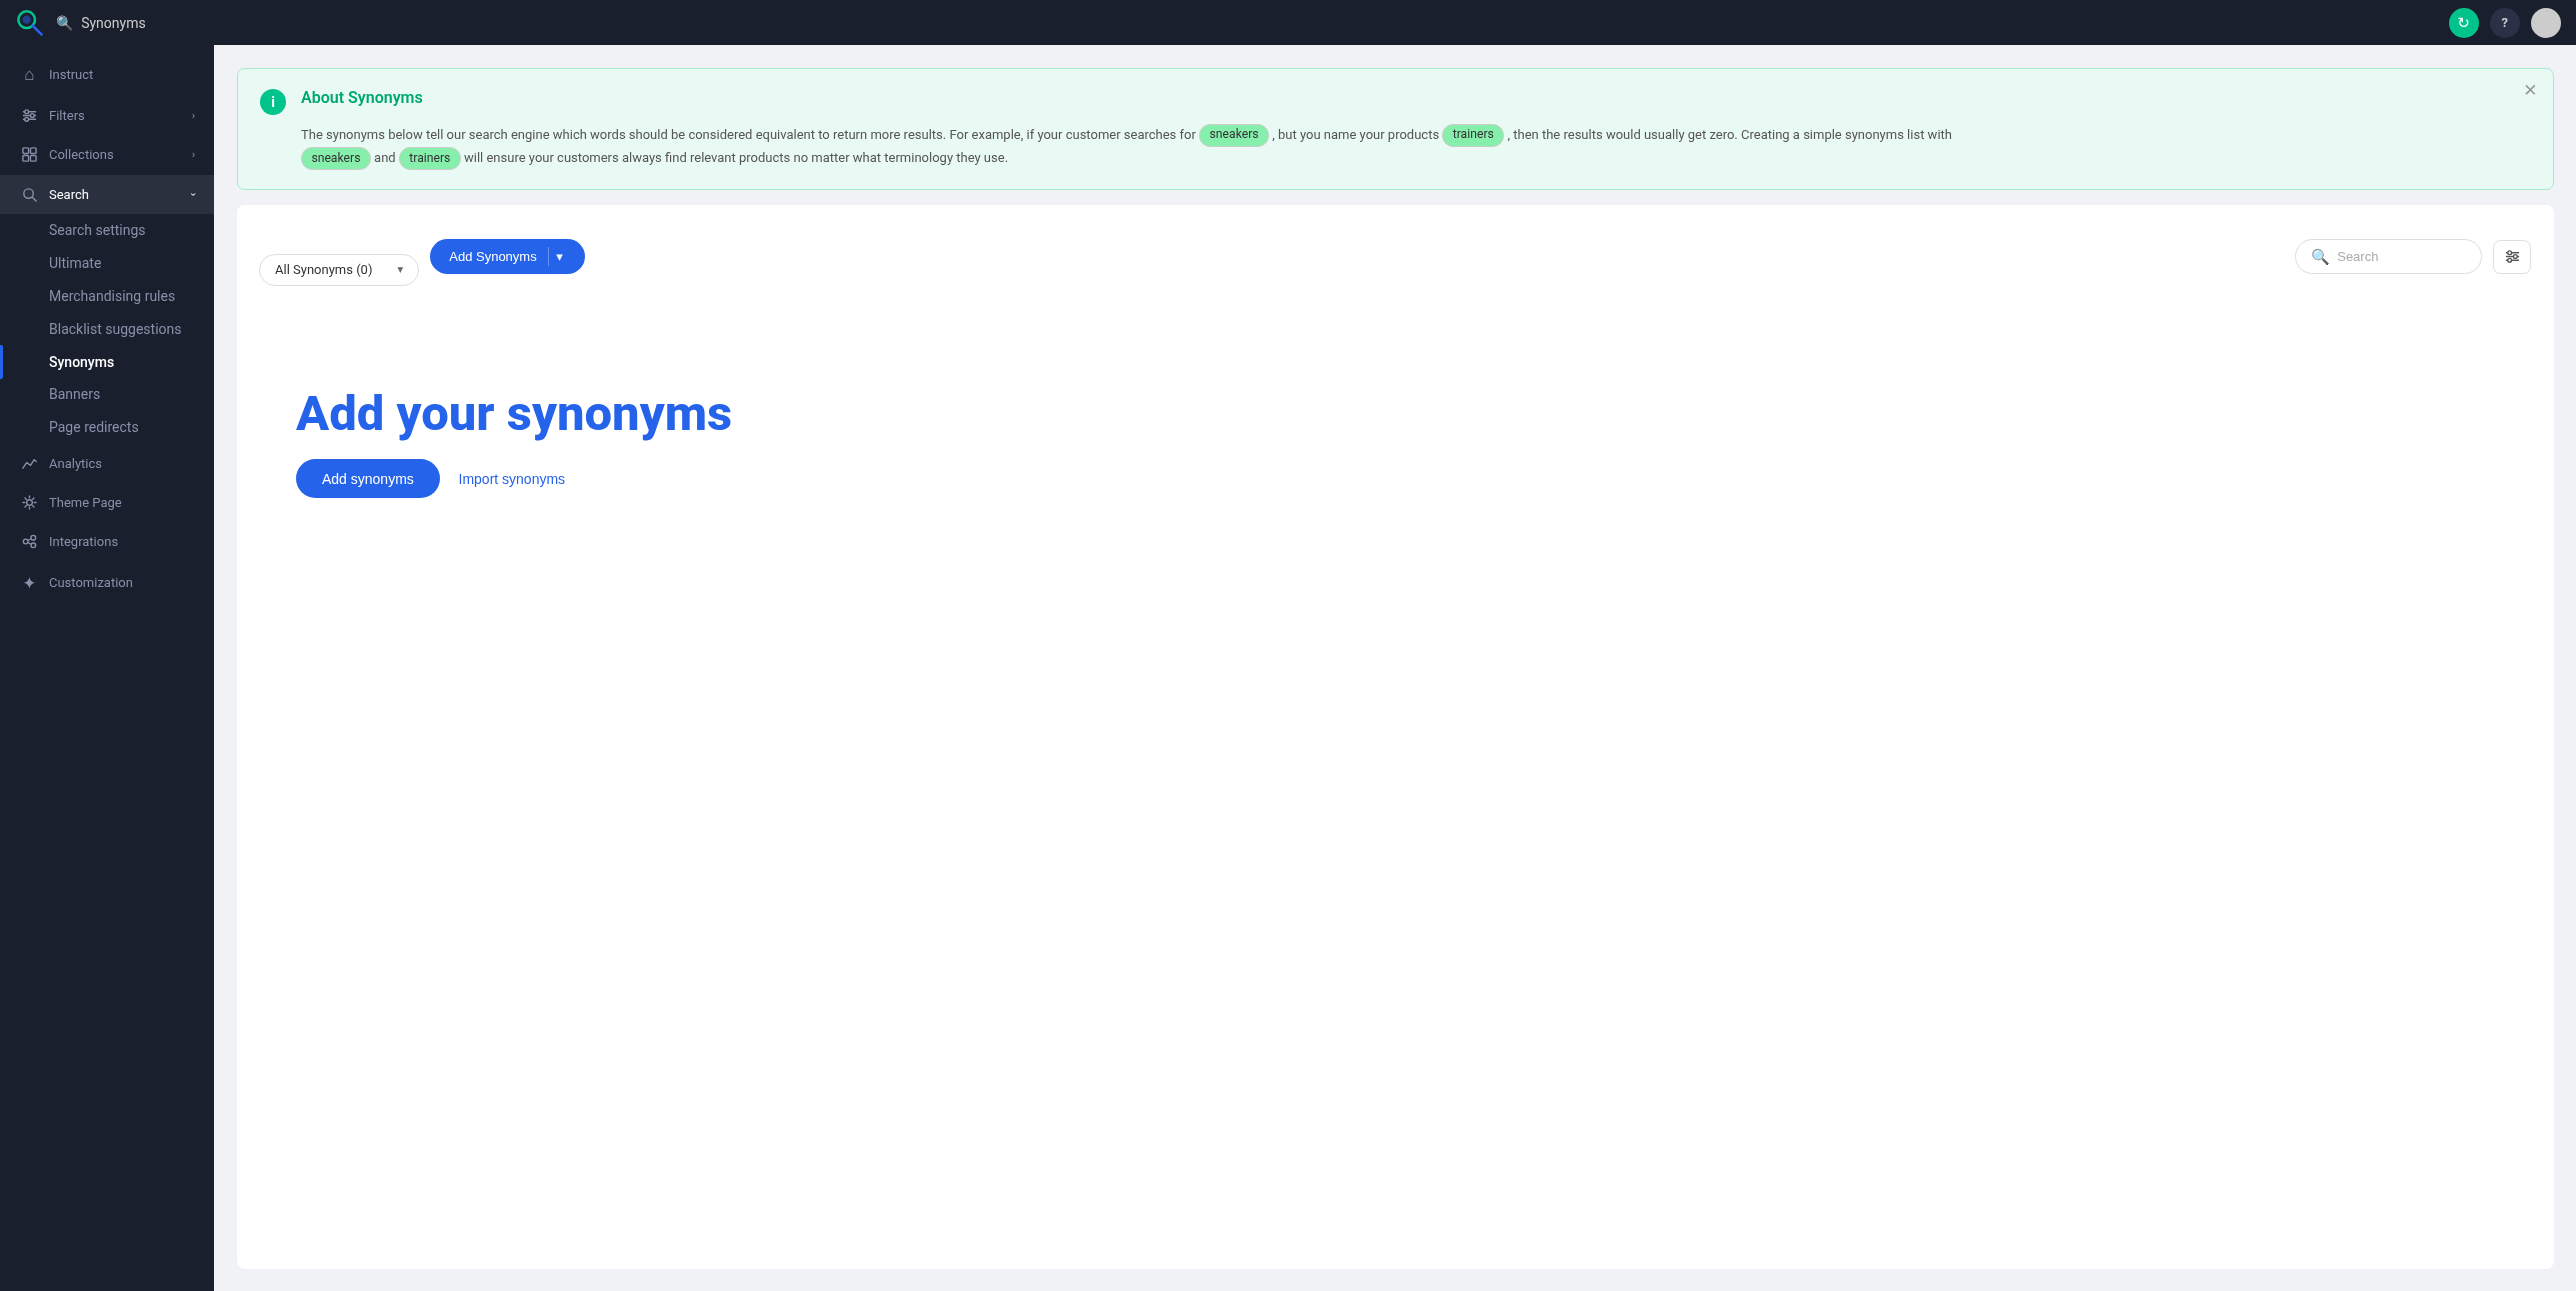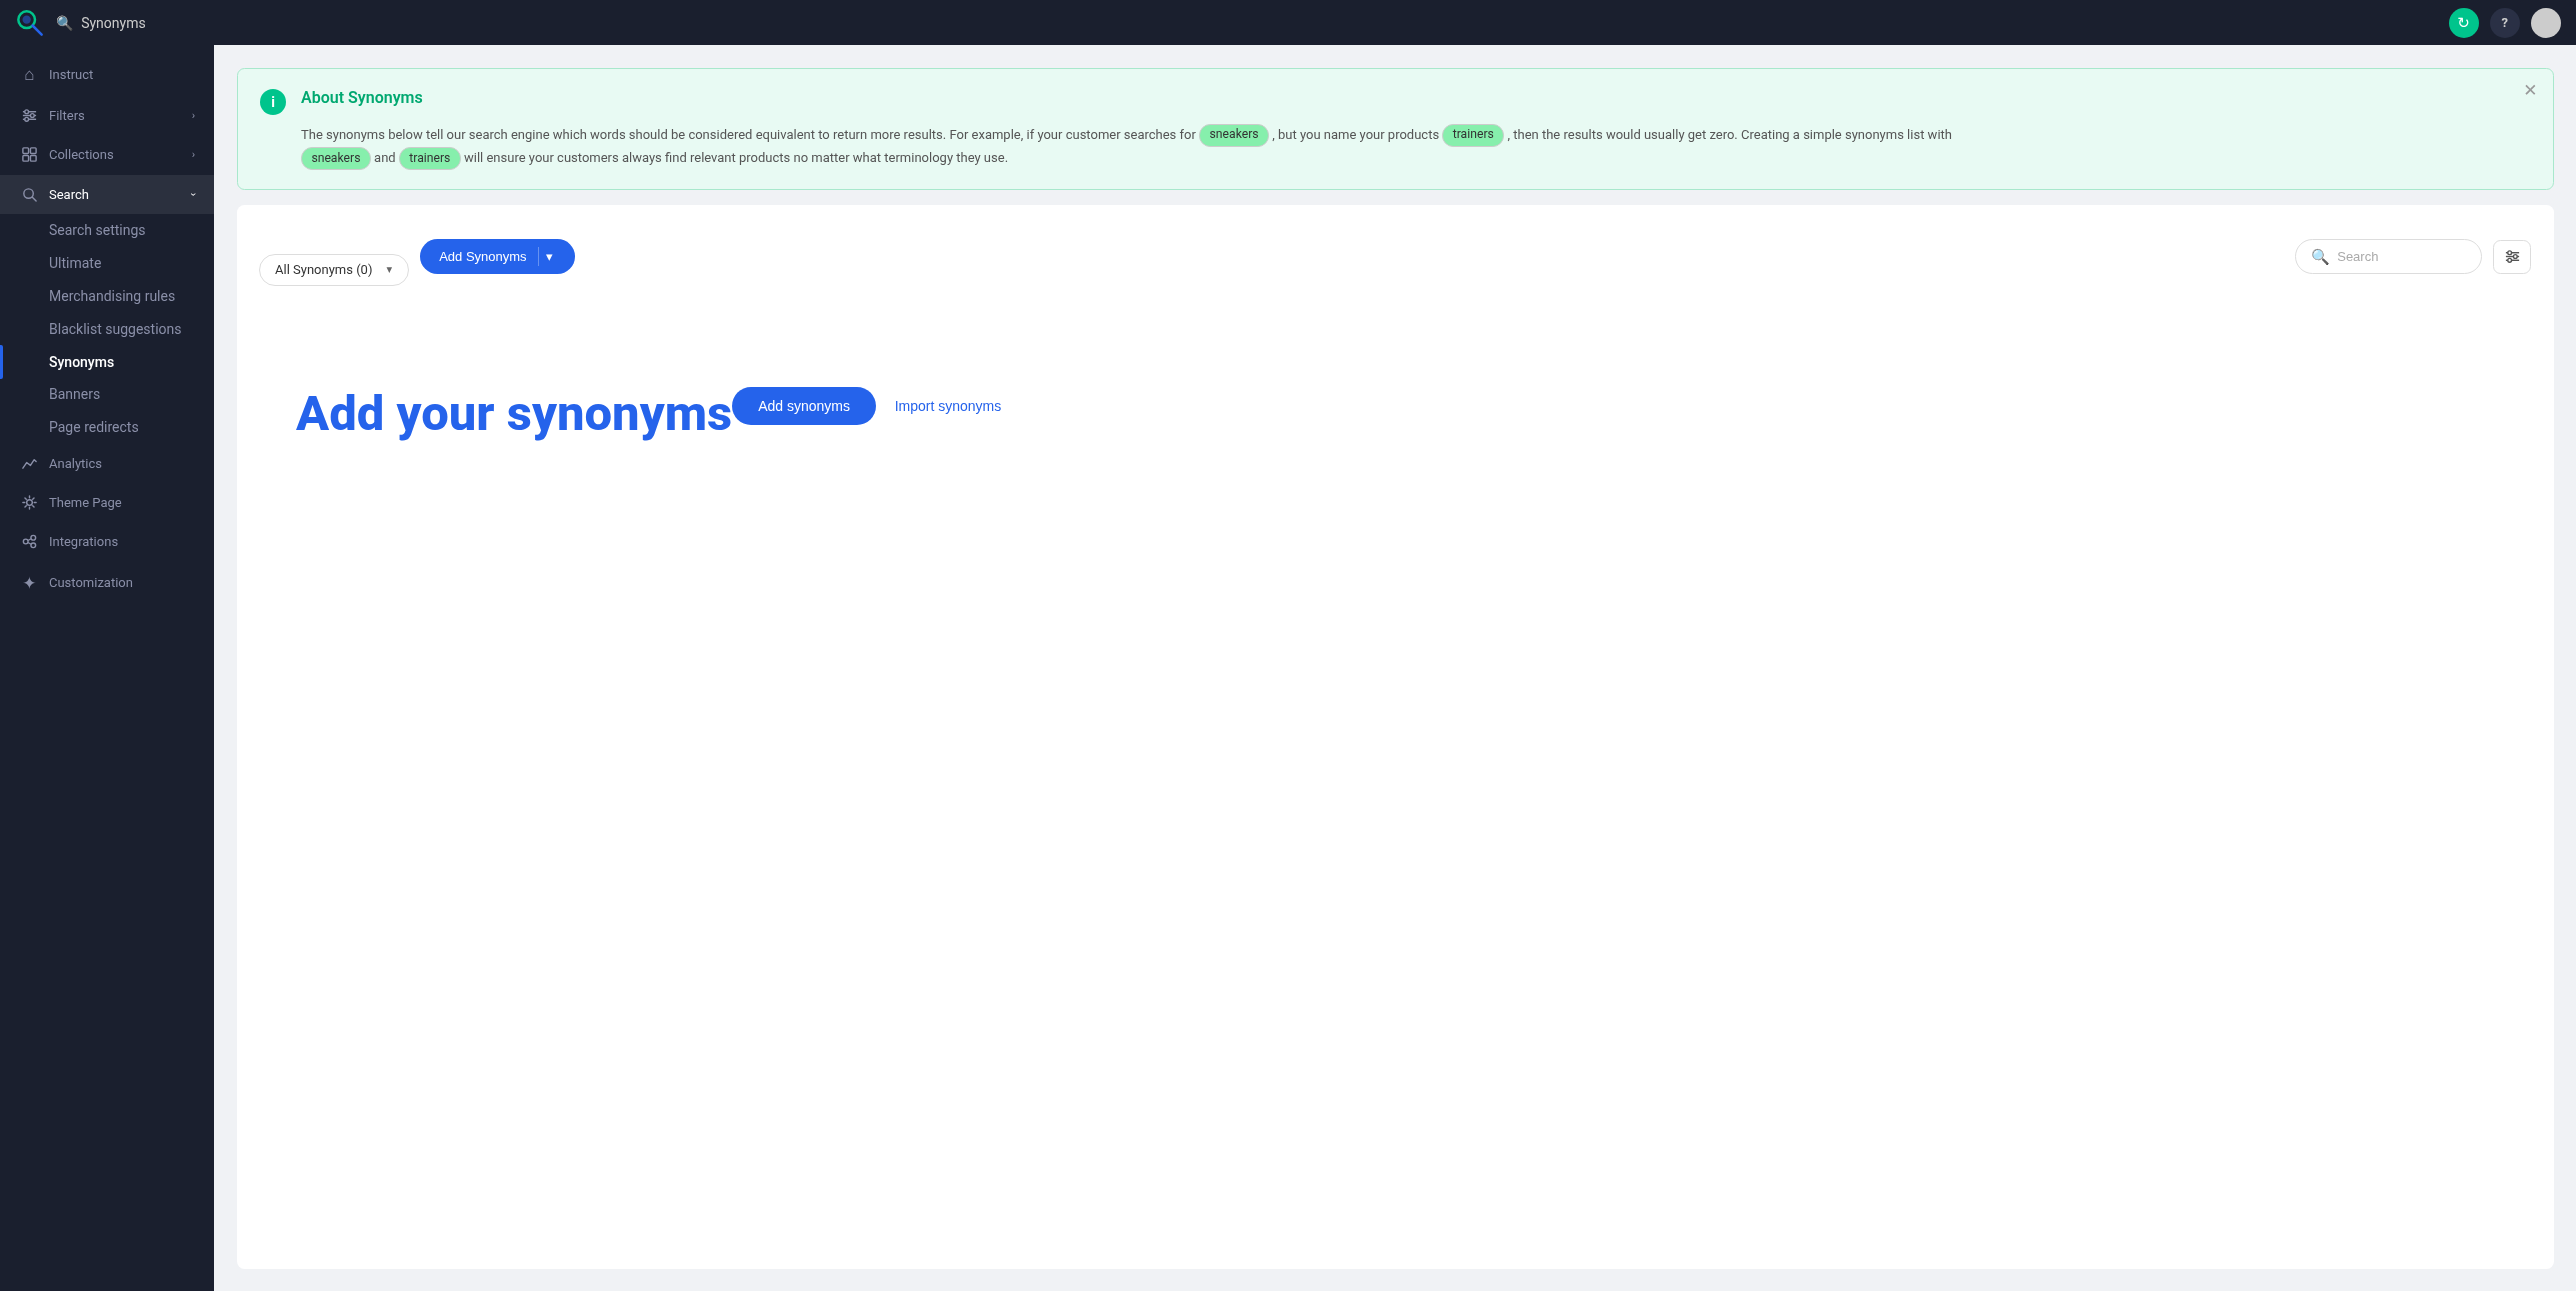--- a/index.html
+++ b/index.html
@@ -175,21 +175,21 @@
     .select-btn {
       background: white;
       border: 0.9px solid #ddd;
       border-radius: 19px;
       padding: 7.5px 15px;
       font-size: 13px;
       color: #333;
       cursor: pointer;
       display: flex;
       align-items: center;
-      gap: 14px;
+      gap: 25px;
       min-width: 150px;
       margin-top: 26px;
     }
     .select-btn .chevron { color: #666; font-size: 11.2px; }
 
     .add-synonyms-btn {
       background: #2563eb;
       color: white;
       border: none;
       border-radius: 19px;
@@ -235,21 +235,21 @@
       padding: 7.5px 9.4px;
       cursor: pointer;
       color: #555;
       font-size: 15px;
       display: flex; align-items: center; justify-content: center;
     }
 
     
     .empty-state {
       display: flex;
-      flex-direction: row;
+      flex-direction: column;
       align-items: flex-start;
       padding: 56px 37px;
     }
     .empty-state-title {
       font-size: 49px;
       font-weight: 800;
       color: #2563eb;
       margin-bottom: 19px;
       line-height: 1.1;
     }

